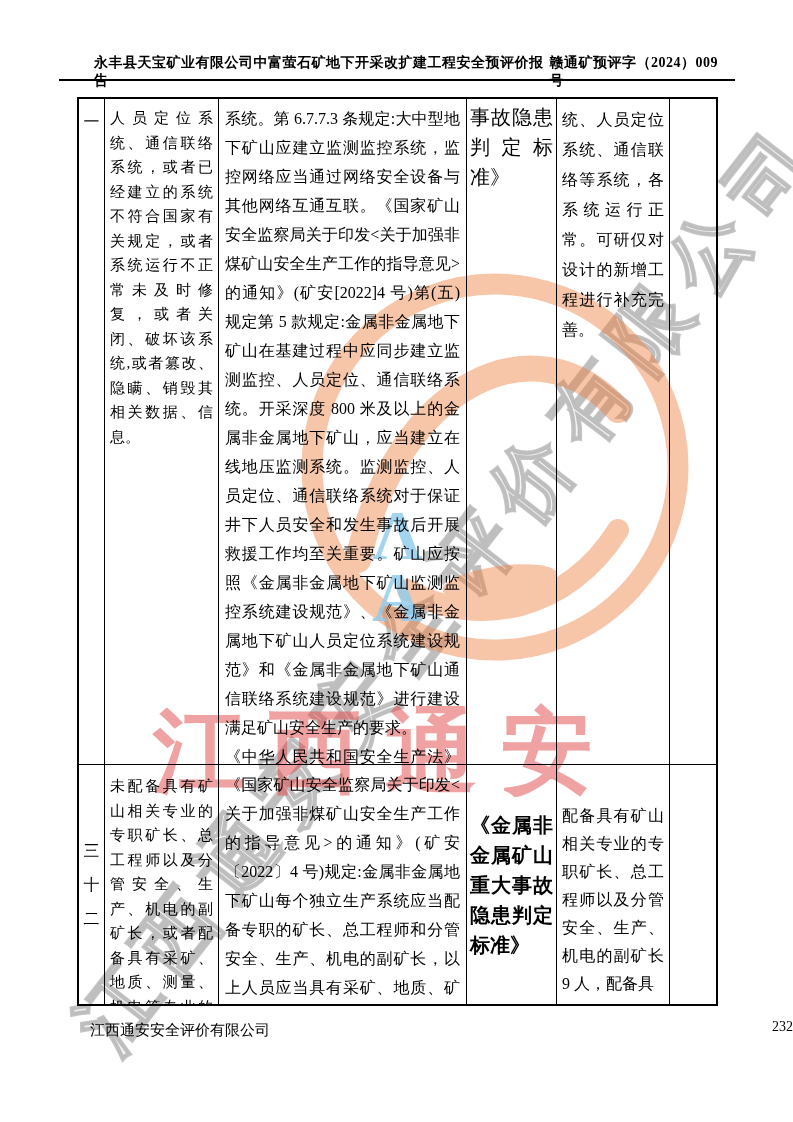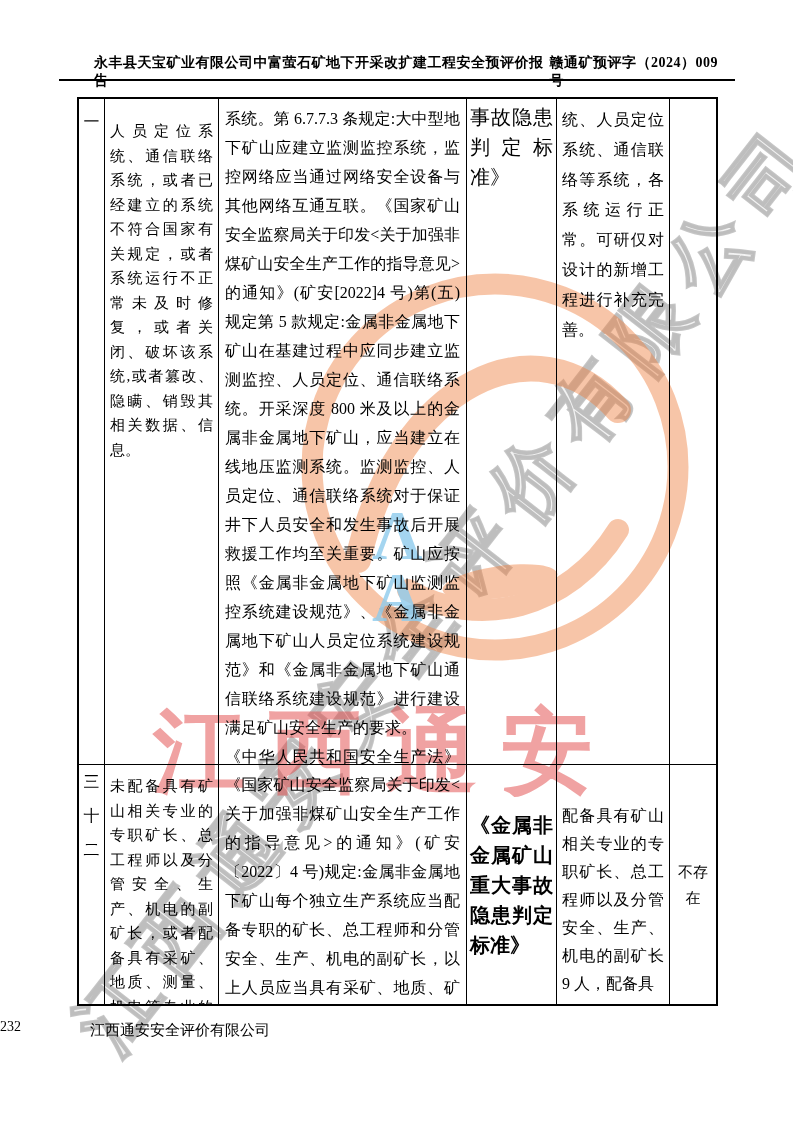--- a/index.html
+++ b/index.html
@@ -22,36 +22,36 @@
   
   .tbl{position:absolute;left:77px;top:97px;width:641px;height:909px;z-index:1;
        border:2px solid #000;box-sizing:border-box;display:grid;
        grid-template-columns:26px 114px 248px 90px 113px 1fr;
        grid-template-rows:666px 239px;}
   .cell{border-right:1px solid #000;border-bottom:1px solid #000;box-sizing:border-box;
         overflow:hidden;background:transparent;}
   .cell.last-col{border-right:none;}
   .cell.last-row{border-bottom:none;}
   .c-no{font-size:16px;text-align:center;line-height:34px;padding-top:6px;}
-  .c-no.mid{display:flex;justify-content:center;padding-top:0;}
+  .c-no.mid{display:flex;align-items:center;justify-content:center;padding-top:0;}
   .c-no.mid .vtxt{width:17px;word-break:break-all;line-height:34px;}
-  .c-desc{font-size:15px;line-height:24.5px;padding:20px 5px;text-align:justify;}
+  .c-desc{font-size:15px;line-height:24.5px;padding:7px 5px;text-align:justify;}
   .c-desc.r2{padding-top:9px;}
   .c-basis{font-size:16px;line-height:29px;padding:5px 6px;text-align:justify;}
   .c-basis p{margin:0;text-indent:0;}
   .c-std{font-size:20px;line-height:30px;padding:3px 3px;text-align:justify;}
   .c-std.mid{display:flex;align-items:center;font-weight:bold;}
   .c-sit{font-size:16px;line-height:30px;padding:6px 5px;text-align:justify;}
   .c-sit.bot{display:flex;align-items:flex-end;line-height:28px;}
   .c-con{font-size:15px;line-height:26px;text-align:center;}
   .c-con.mid{display:flex;align-items:center;justify-content:center;}
   .c-con .ctxt{width:36px;}
   
   .ftr-company{position:absolute;left:90px;top:1021px;font-size:15px;z-index:1;}
-  .ftr-page{position:absolute;left:0;width:793px;top:1019px;text-align:left;font-size:14px;z-index:1;}
+  .ftr-page{position:absolute;left:0;width:793px;top:1019px;text-align:right;font-size:14px;z-index:1;}
 </style>
 </head>
 <body>
 
 <div class="page">
 
   <div class="wm">
     <div class="wm-gray">江西通安安全评价有限公司</div>
     <svg class="wm-stamp" width="414" height="414" viewBox="0 0 414 414">
       <circle cx="207" cy="207" r="183" fill="none" stroke="#ef8040" stroke-width="21"></circle>
@@ -100,22 +100,19 @@
     </div>
     <div class="cell c-basis last-row">
       <p>《国家矿山安全监察局关于印发&lt;关于加强非煤矿山安全生产工作的指导意见&gt;的通知》(矿安〔2022〕4 号)规定:金属非金属地下矿山每个独立生产系统应当配备专职的矿长、总工程师和分管安全、生产、机电的副矿长，以上人员应当具有采矿、地质、矿建(井建)、通风、测量、机电、安全等矿山相关专业大专及以上学历或者中级及以上技术职称。金属非金属地下矿山应当设立技术管理机</p>
     </div>
     <div class="cell c-std mid last-row">
       <span>《金属非金属矿山重大事故隐患判定标准》</span>
     </div>
     <div class="cell c-sit bot last-row">
       <span>配备具有矿山相关专业的专职矿长、总工程师以及分管安全、生产、机电的副矿长 9 人，配备具</span>
     </div>
-    <div class="cell c-con mid last-col last-row">
-      <div class="ctxt">不存在</div>
-    </div>
 
   </div>
 
   <div class="ftr-company">江西通安安全评价有限公司</div>
   <div class="ftr-page">232</div>
 
 </div>
 
 </body></html>

